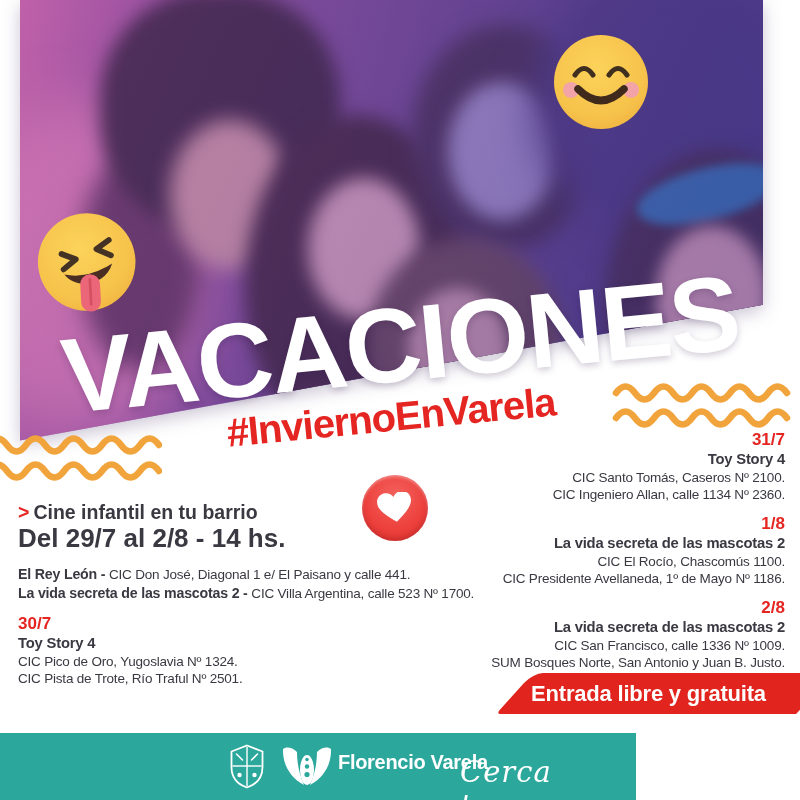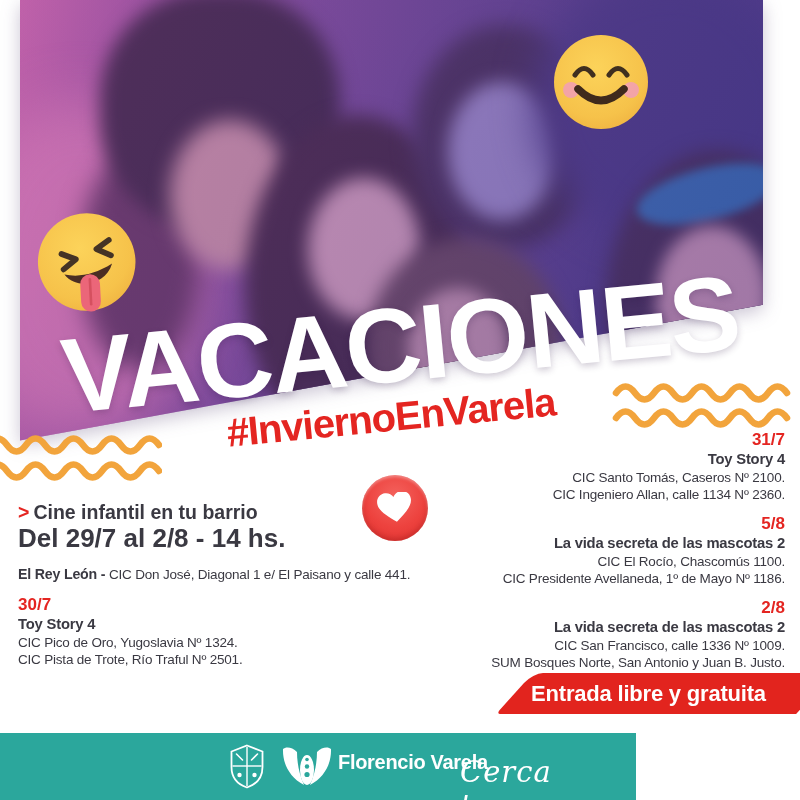--- a/index.html
+++ b/index.html
@@ -174,34 +174,37 @@
     <div class="intro-l1">
       <span class="arrow">&gt;</span><span>Cine infantil en tu barrio</span>
     </div>
     <div class="intro-l2">Del 29/7 al 2/8 - 14 hs.</div>
   </div>
 
   <div class="sched sched-left">
     <div class="entry">
       <b>El Rey León - </b><span>CIC Don José, Diagonal 1 e/ El Paisano y calle 441.</span>
     </div>
+    <div class="entry">
+      <b>La vida secreta de las mascotas 2 - </b><span>CIC Villa Argentina, calle 523 Nº 1700.</span>
+    </div>
     <div class="gap"></div>
     <div class="date">30/7</div>
     <div class="film">Toy Story 4</div>
     <div class="venue">CIC Pico de Oro, Yugoslavia Nº 1324.</div>
     <div class="venue">CIC Pista de Trote, Río Traful Nº 2501.</div>
   </div>
 
   <div class="sched sched-right">
     <div class="date">31/7</div>
     <div class="film">Toy Story 4</div>
     <div class="venue">CIC Santo Tomás, Caseros Nº 2100.</div>
     <div class="venue">CIC Ingeniero Allan, calle 1134 Nº 2360.</div>
     <div class="gap"></div>
-    <div class="date">5/8</div>
+    <div class="date">1/8</div>
     <div class="film">La vida secreta de las mascotas 2</div>
     <div class="venue">CIC El Rocío, Chascomús 1100.</div>
     <div class="venue">CIC Presidente Avellaneda, 1º de Mayo Nº 1186.</div>
     <div class="gap"></div>
     <div class="date">2/8</div>
     <div class="film">La vida secreta de las mascotas 2</div>
     <div class="venue">CIC San Francisco, calle 1336 Nº 1009.</div>
     <div class="venue">SUM Bosques Norte, San Antonio y Juan B. Justo.</div>
   </div>
 

